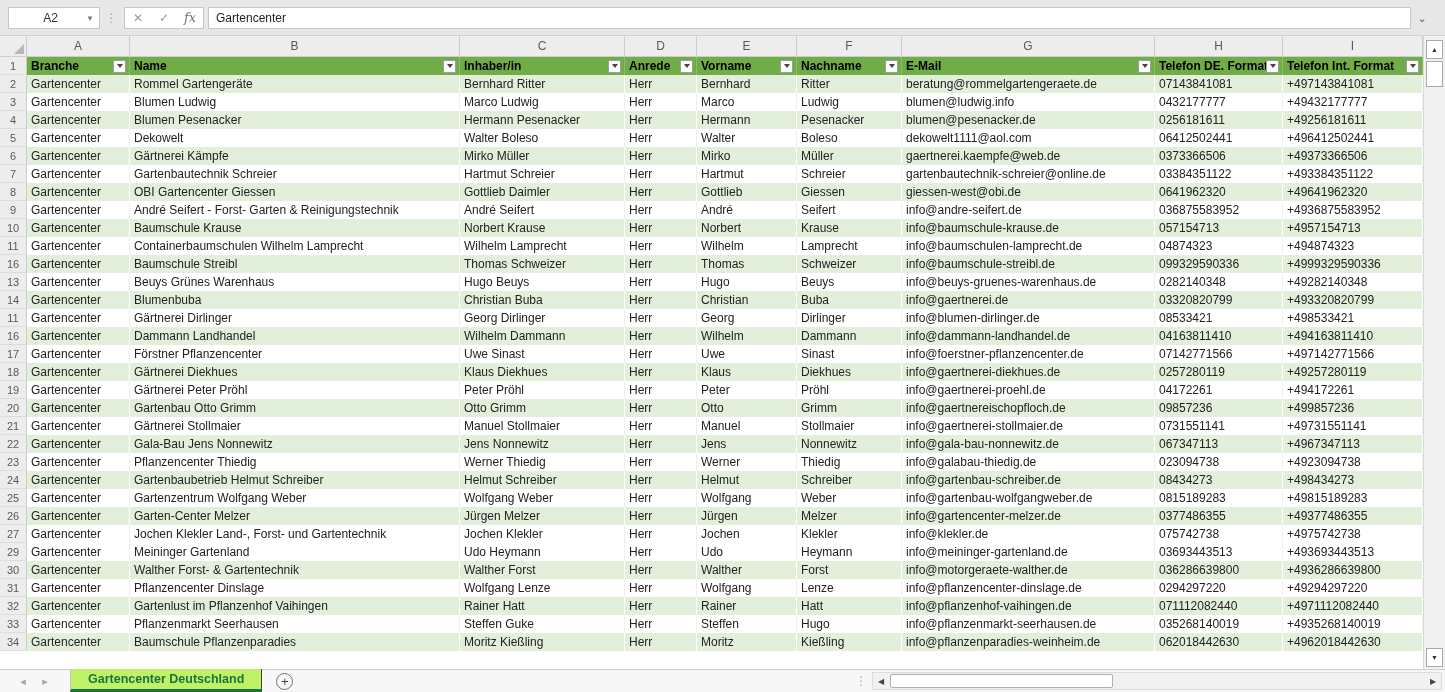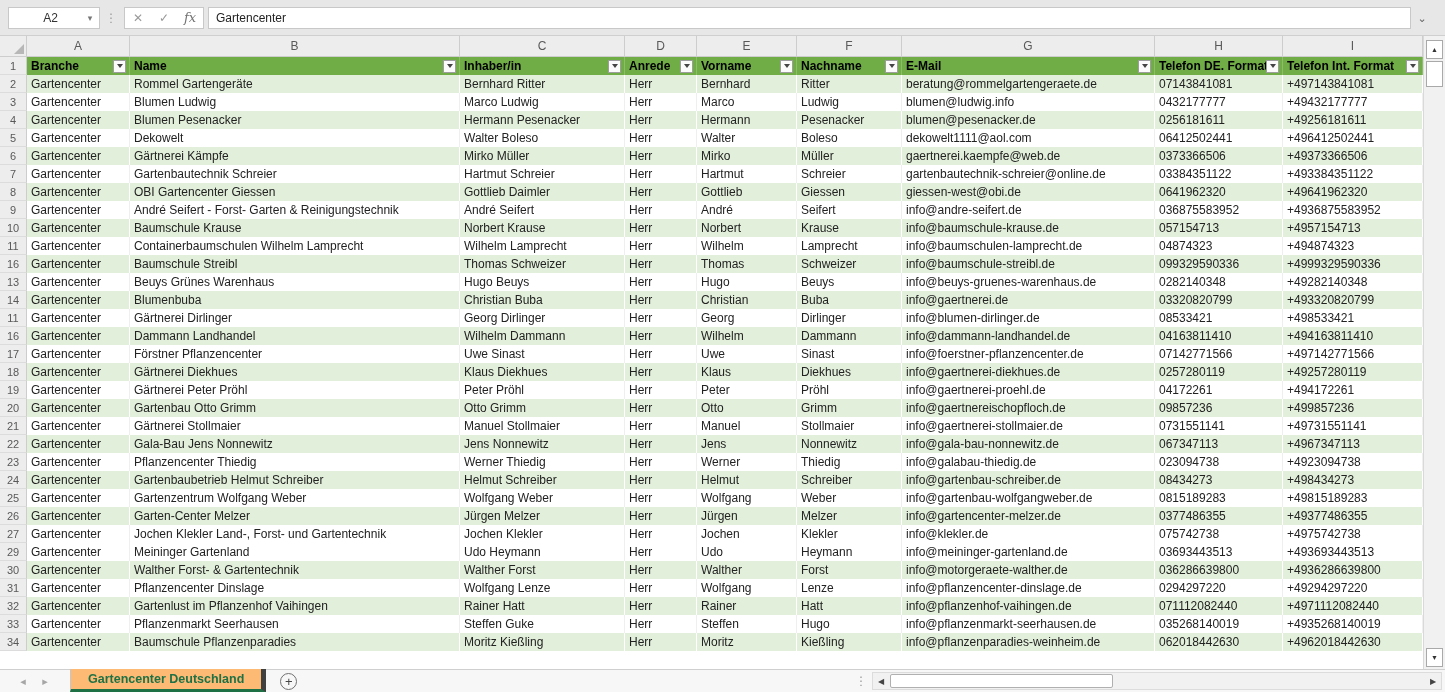--- a/index.html
+++ b/index.html
@@ -58,22 +58,22 @@
         margin-top:4px;}
   .vs-thumb{width:17px;height:26px;background:#fff;border:1px solid #a9a9a9;
         box-sizing:border-box;margin-top:2px;}
   .vs-spacer{flex:1;}
   .vs-btn.down{margin:0 0 2px 0;}
   
   .tabbar{height:23px;background:#f7f7f7;border-top:1px solid #cfcfcf;display:flex;
         align-items:center;box-sizing:border-box;}
   .tb-nav{color:#a6a6a6;font-size:11px;width:22px;text-align:center;}
   .tb-nav.first{margin-left:12px;}
-  .sheet-tab{height:23px;margin-top:-1px;background:#fdba74;border-left:1px solid #c6c6c6;
-        border-right:5px solid #404040;border-bottom:3px solid var(--tab-green);
+  .sheet-tab{height:23px;margin-top:-1px;background:#bef264;border-left:1px solid #c6c6c6;
+        border-right:1px solid #404040;border-bottom:3px solid var(--tab-green);
         box-sizing:border-box;display:flex;align-items:center;padding:0 17px;margin-left:14px;
         color:var(--tab-green);font-weight:bold;font-size:12.5px;}
   .add-sheet{width:17px;height:17px;border:1px solid #707070;border-radius:50%;color:#444;
         display:flex;align-items:center;justify-content:center;font-size:13px;line-height:13px;
         margin-left:14px;box-sizing:border-box;}
   .tb-spacer{flex:1;}
   .hscroll{width:570px;height:18px;background:#f1f1f1;border:1px solid #dcdcdc;
         box-sizing:border-box;display:flex;align-items:center;margin-right:3px;}
   .hs-btn{width:16px;text-align:center;color:#444;font-size:8px;}
   .hs-thumb{width:223px;height:14px;background:#fff;border:1px solid #b0b0b0;

